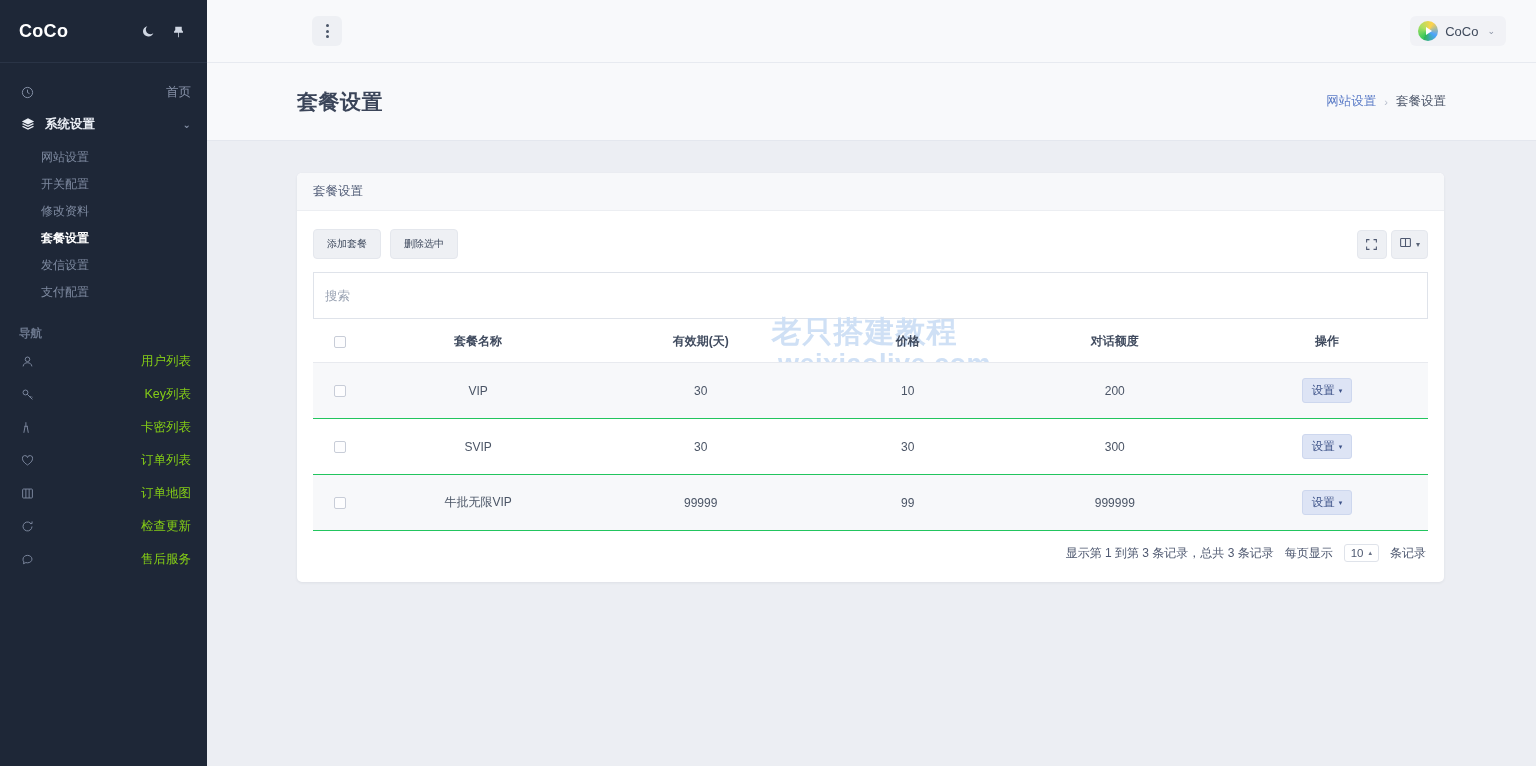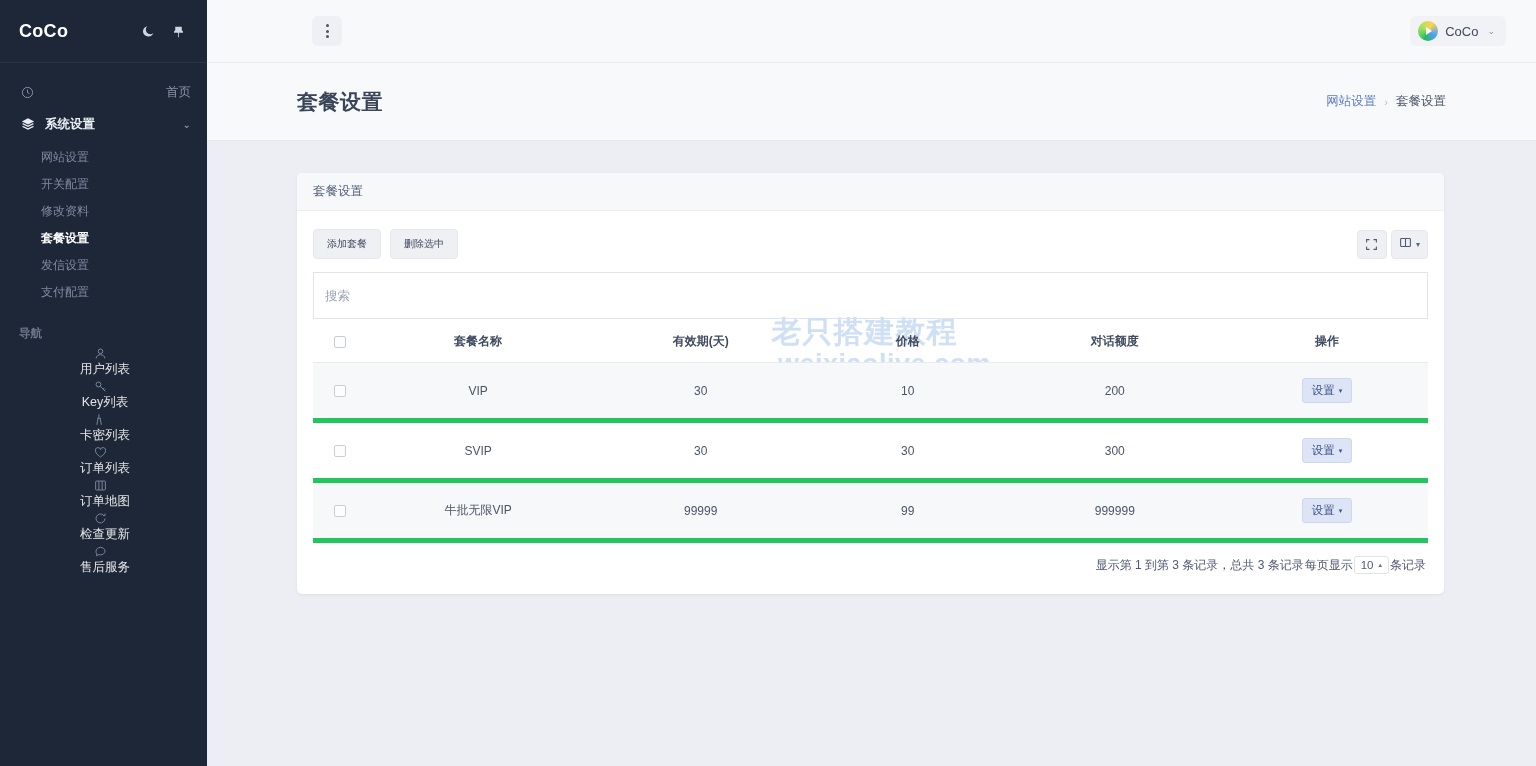--- a/index.html
+++ b/index.html
@@ -70,21 +70,21 @@
     font-size: 12px;
   }
   .sub-item.active { color: #ffffff; font-weight: bold; }
 
   .nav-section {
     padding: 14px 0 4px 19px;
     color: #6e7a90;
     font-size: 11.5px;
     font-weight: bold;
   }
-  .nav-list .nav-item { height: 33px; font-size: 12.5px; color: #e5e5e5; flex-direction: column; }
+  .nav-list .nav-item { height: 33px; font-size: 12.5px; color: #84cc16; }
   .nav-list .nav-item .ic { color: #7c8characters; }
   .nav-list .nav-item .ic { color: #7c889e; }
 
   
   .main { flex: 1; height: 766px; display: flex; flex-direction: column; min-width: 0; }
 
   .topbar {
     height: 63px;
     background: #f8f9fb;
     display: flex; align-items: center;
@@ -203,21 +203,21 @@
     font-size: 12px; font-weight: bold; color: #3f4a5e;
     padding: 12px 6px;
     border-bottom: 1px solid #e8eaef;
     text-align: center;
     background: transparent;
   }
   table.data td {
     font-size: 12px; color: #4b5566;
     padding: 15px 6px;
     text-align: center;
-    border-bottom: 5px solid #22c55e;
+    border-bottom: 1px solid #22c55e;
   }
   table.data tbody tr:nth-child(odd) { background: #f7f8fa; }
   .col-chk { width: 52px; }
   .col-name { width: 215px; }
   .col-days { width: 215px; }
   .col-price { width: 185px; }
   .col-quota { width: 215px; }
   .col-ops { width: 195px; }
 
   input[type=checkbox] {
@@ -240,21 +240,21 @@
     padding: 4px 9px;
     font-family: inherit;
     display: inline-flex; align-items: center; gap: 4px;
   }
   .btn-set .cv { font-size: 7px; }
 
   .table-footer {
     display: flex; justify-content: flex-end; align-items: center;
     padding: 13px 2px 6px;
     font-size: 12px; color: #4e5870;
-    gap: 1px;
+    gap: 11px;
   }
   .page-size {
     border: 1px solid #dfe3ea;
     border-radius: 3px;
     padding: 2px 6px;
     display: inline-flex; align-items: center; gap: 5px;
     background: #fff;
     font-size: 11.5px;
   }
   .page-size .cv { font-size: 7px; color: #6b7488; }

